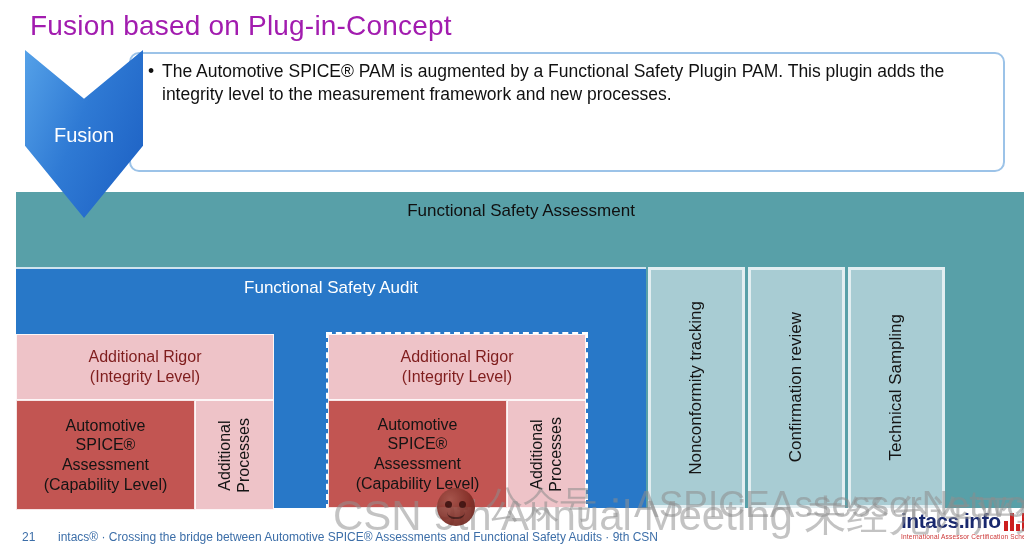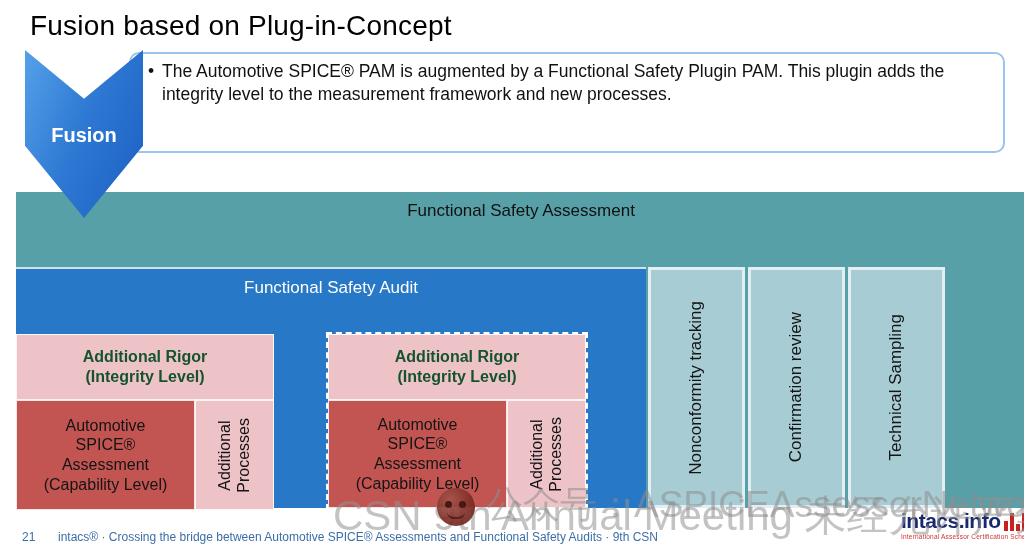--- a/index.html
+++ b/index.html
@@ -6,37 +6,37 @@
   html,body { width:1024px; height:558px; }
   body {
     position:relative; background:#ffffff; overflow:hidden;
     font-family:"Liberation Sans", sans-serif; color:#111;
   }
   .abs { position:absolute; }
 
   
   .slide-title {
     left:30px; top:10px; font-size:28px; font-weight:400;
-    color:#000000; letter-spacing:0.2px;
+    color:#a21caf; letter-spacing:0.2px;
   }
 
   
   .fusion-arrow {
     left:25px; top:50px; width:118px; height:168px; z-index:6;
     background:linear-gradient(112deg,#55a1e8 0%,#2f7ad4 45%,#1b5ec2 100%);
     clip-path:polygon(0 0,50% 29%,100% 0,100% 57%,50% 100%,0 57%);
   }
   .fusion-arrow .arrow-label {
     position:absolute; left:0; top:44%; width:100%; text-align:center;
-    color:#ffffff; font-size:20px;font-weight:bold;
+    color:#ffffff; font-size:20px;
   }
 
   
   .info-box {
-    left:129px; top:52px; width:876px; height:101px; z-index:4;
+    left:129px; top:52px; width:876px; height:120px; z-index:4;
     background:#ffffff; border:2px solid #9cc3e8; border-radius:10px;
     padding:6px 10px 6px 16px; font-size:17.5px; line-height:1.3;
   }
   .info-box ul { list-style:none; }
   .info-box li { position:relative; padding-left:15px; }
   .info-box li::before { content:"•"; position:absolute; left:1px; top:0; }
 
   
   .diagram { left:16px; top:192px; width:1010px; height:316px; background:#58a0a8; z-index:1; }
   .assessment-label { top:9px; left:0; width:100%; text-align:center; font-size:17px; color:#101010; }
@@ -48,21 +48,21 @@
   .audit-label { top:9px; left:0; width:100%; text-align:center; font-size:17px; color:#ffffff; }
 
   .plug-group { position:absolute; }
   .plug-group.base   { left:0;   top:65px; width:258px; height:176px; }
   .plug-group.plugin { left:310px; top:63px; width:262px; height:178px; border:2px dashed #ffffff; }
 
   .rigor-box {
     position:absolute; left:0; top:0; width:100%; height:66px;
     background:#eec3c8; border:1px solid rgba(255,255,255,.85);
     display:flex; flex-direction:column; justify-content:center;
-    font-size:16px; line-height:1.25; text-align:center; color:#14532d;font-weight:bold;
+    font-size:16px; line-height:1.25; text-align:center; color:#7f1d1d;
   }
   .spice-box {
     position:absolute; left:0; top:66px; width:179px; bottom:0;
     background:#c25552; border:1px solid rgba(255,255,255,.85);
     display:flex; flex-direction:column; align-items:center; justify-content:center;
     font-size:16px; line-height:1.22; text-align:center; color:#141414;
   }
   .aproc-box {
     position:absolute; left:179px; top:66px; right:0; bottom:0;
     background:#eec3c8; border:1px solid rgba(255,255,255,.85);

